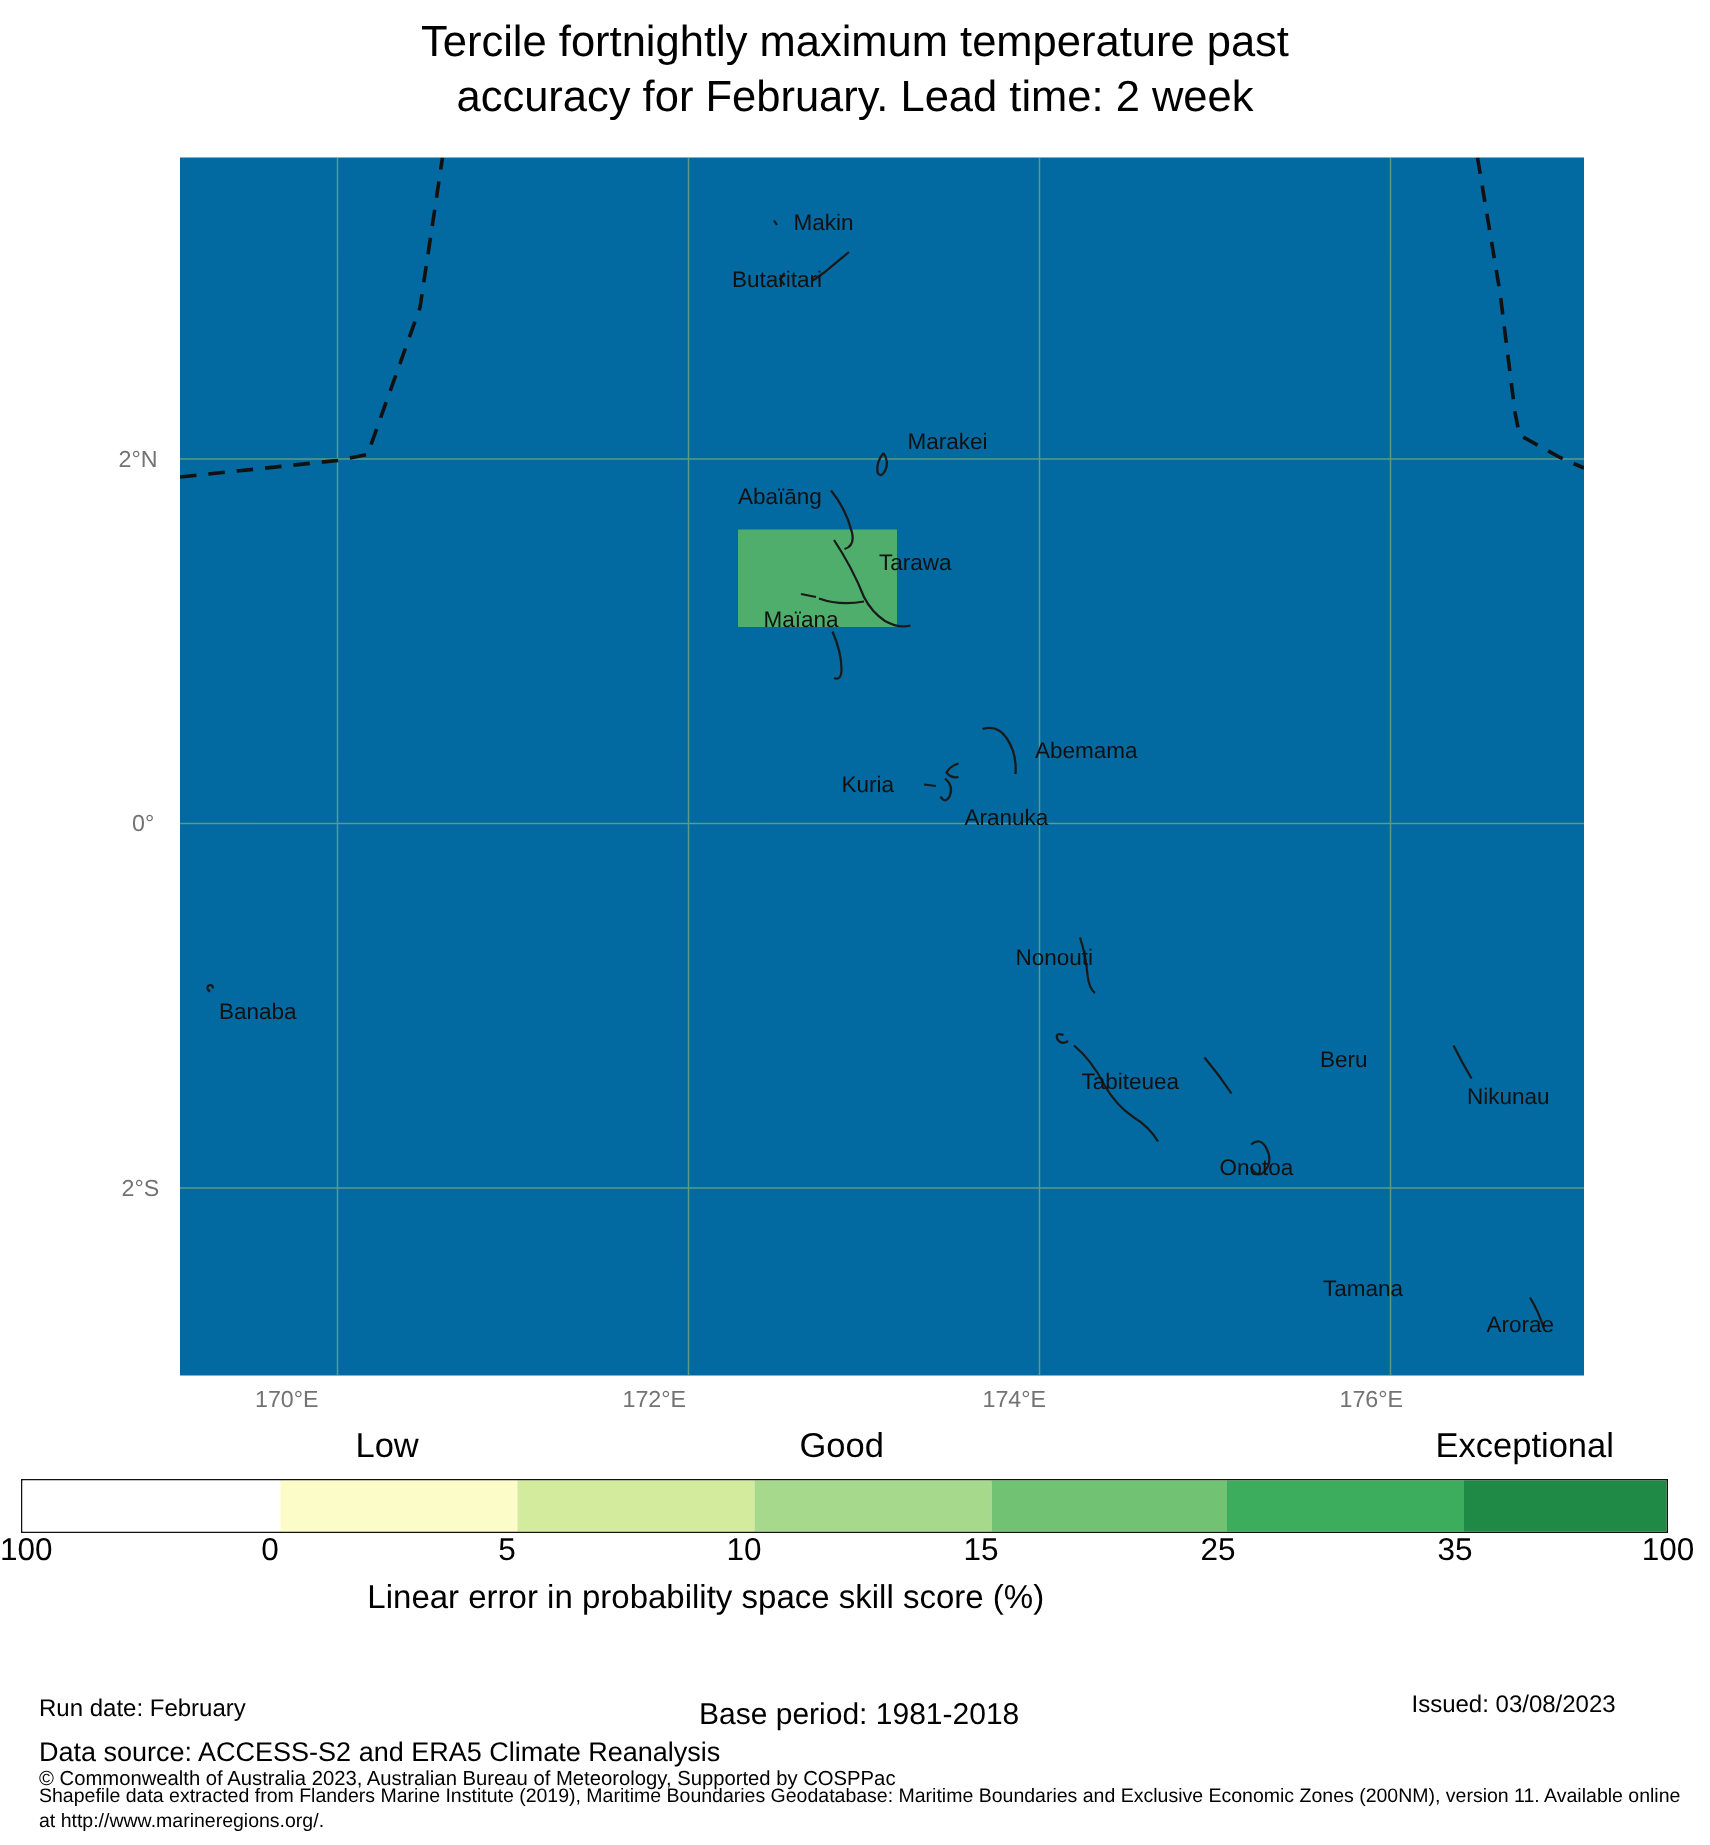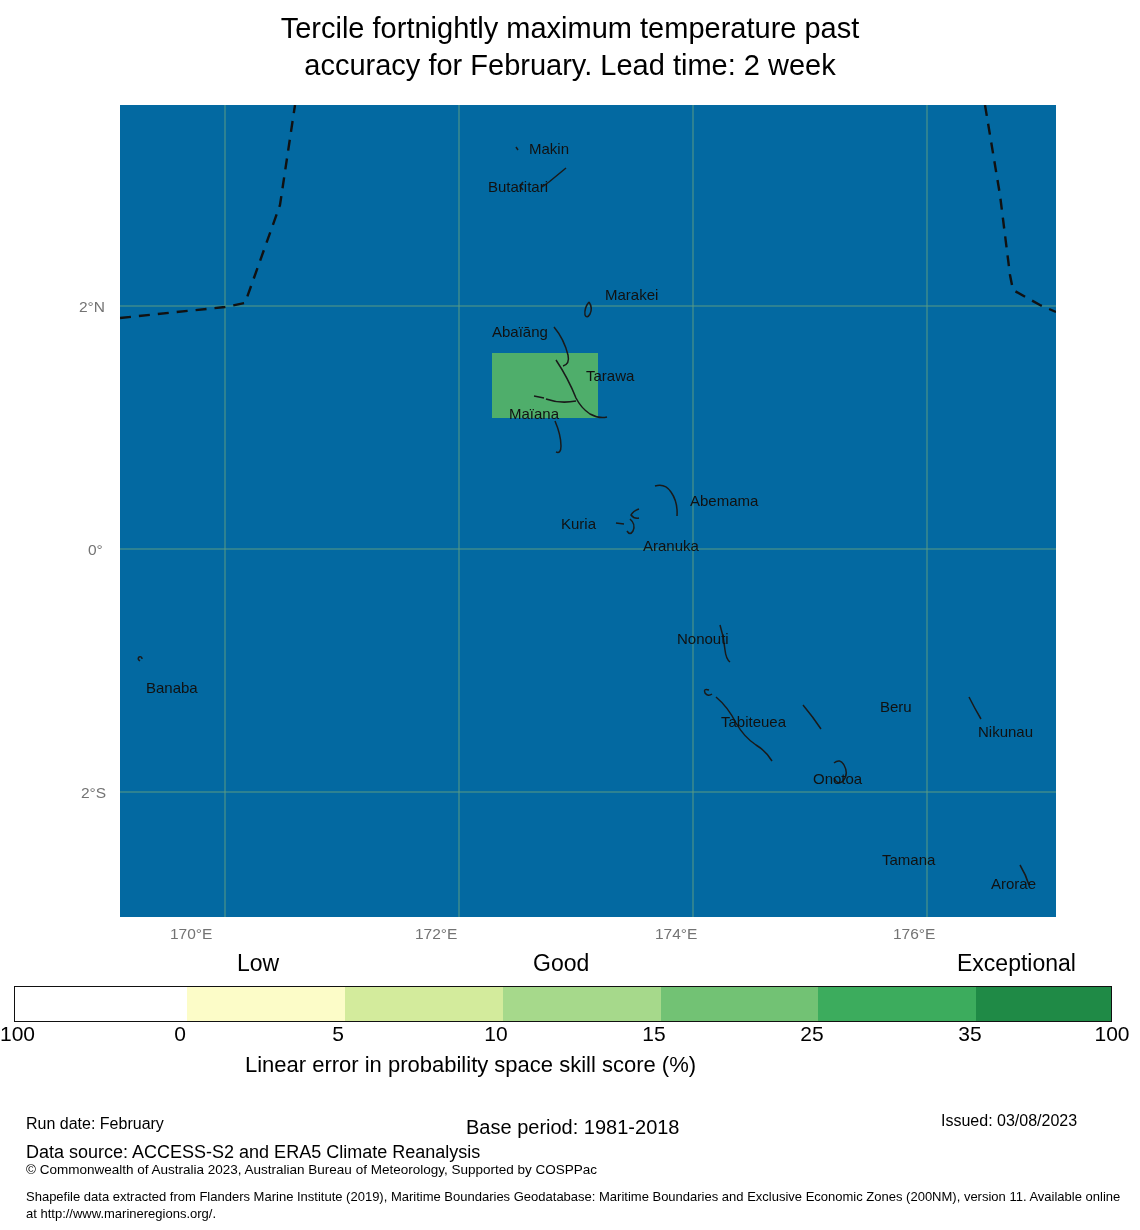--- a/index.html
+++ b/index.html
@@ -89,20 +89,21 @@
     text-align: center;
     font-size: 22px;
     font-family: "Liberation Sans", sans-serif;
   }
 
   
   .foot {
     position: absolute;
     font-family: "Liberation Sans", sans-serif;
     white-space: nowrap;
+    margin-top: 16px;
   }
   #foot-run   { left: 26px;  top: 1115px; font-size: 16px; }
   #foot-base  { left: 466px; top: 1116px; font-size: 20px; }
   #foot-issue { left: 941px; top: 1112px; font-size: 16px; }
   #foot-src   { left: 26px;  top: 1142px; font-size: 18px; }
   #foot-copy  { left: 26px;  top: 1162px; font-size: 13.5px; }
   #foot-shape {
     position: absolute;
     left: 26px; top: 1188px;
     width: 1100px;
@@ -168,21 +169,21 @@
 
   <div class="isl" style="left:409px;top:35px;">Makin</div>
   <div class="isl" style="left:368px;top:73px;">Butaritari</div>
   <div class="isl" style="left:485px;top:181px;">Marakei</div>
   <div class="isl" style="left:372px;top:218px;">Abaïāng</div>
   <div class="isl" style="left:466px;top:262px;">Tarawa</div>
   <div class="isl" style="left:389px;top:300px;">Maïana</div>
   <div class="isl" style="left:570px;top:387px;">Abemama</div>
   <div class="isl" style="left:441px;top:410px;">Kuria</div>
   <div class="isl" style="left:523px;top:432px;">Aranuka</div>
-  <div class="isl" style="left:26px;top:574px;">Banaba</div>
+  <div class="isl" style="left:26px;top:561px;">Banaba</div>
   <div class="isl" style="left:557px;top:525px;">Nonouti</div>
   <div class="isl" style="left:601px;top:608px;">Tabiteuea</div>
   <div class="isl" style="left:760px;top:593px;">Beru</div>
   <div class="isl" style="left:858px;top:618px;">Nikunau</div>
   <div class="isl" style="left:693px;top:665px;">Onotoa</div>
   <div class="isl" style="left:762px;top:746px;">Tamana</div>
   <div class="isl" style="left:871px;top:770px;">Arorae</div>
 </div>
 
 <div class="axis-label" style="left:79px;top:298px;">2°N</div>

